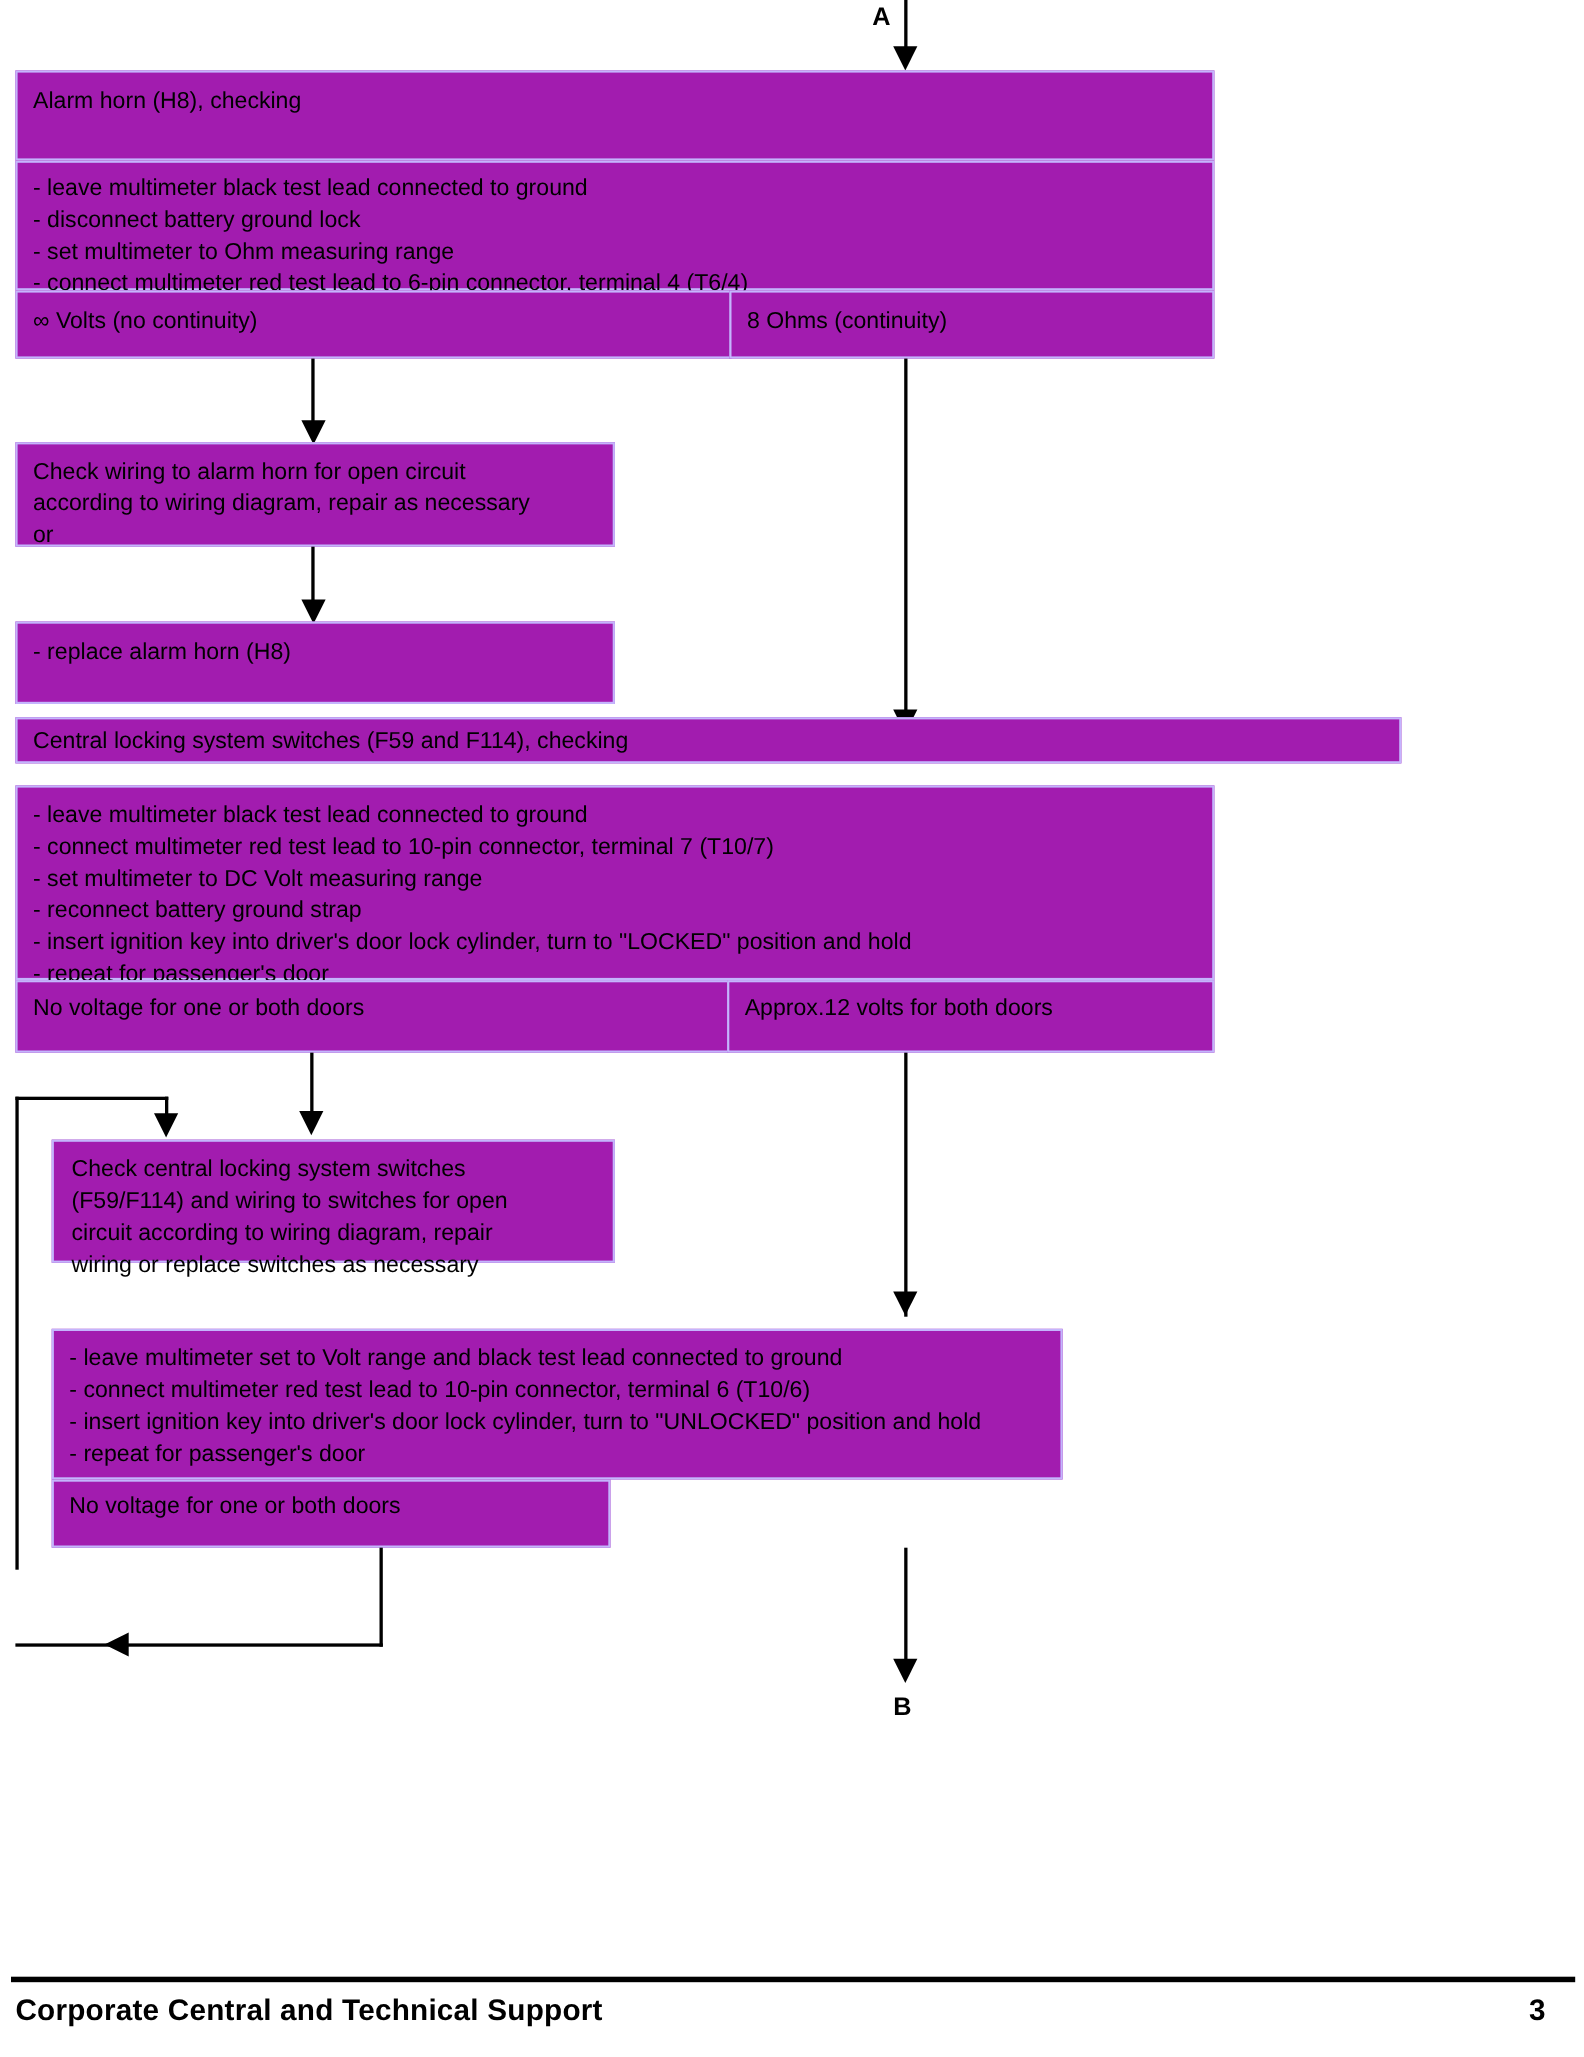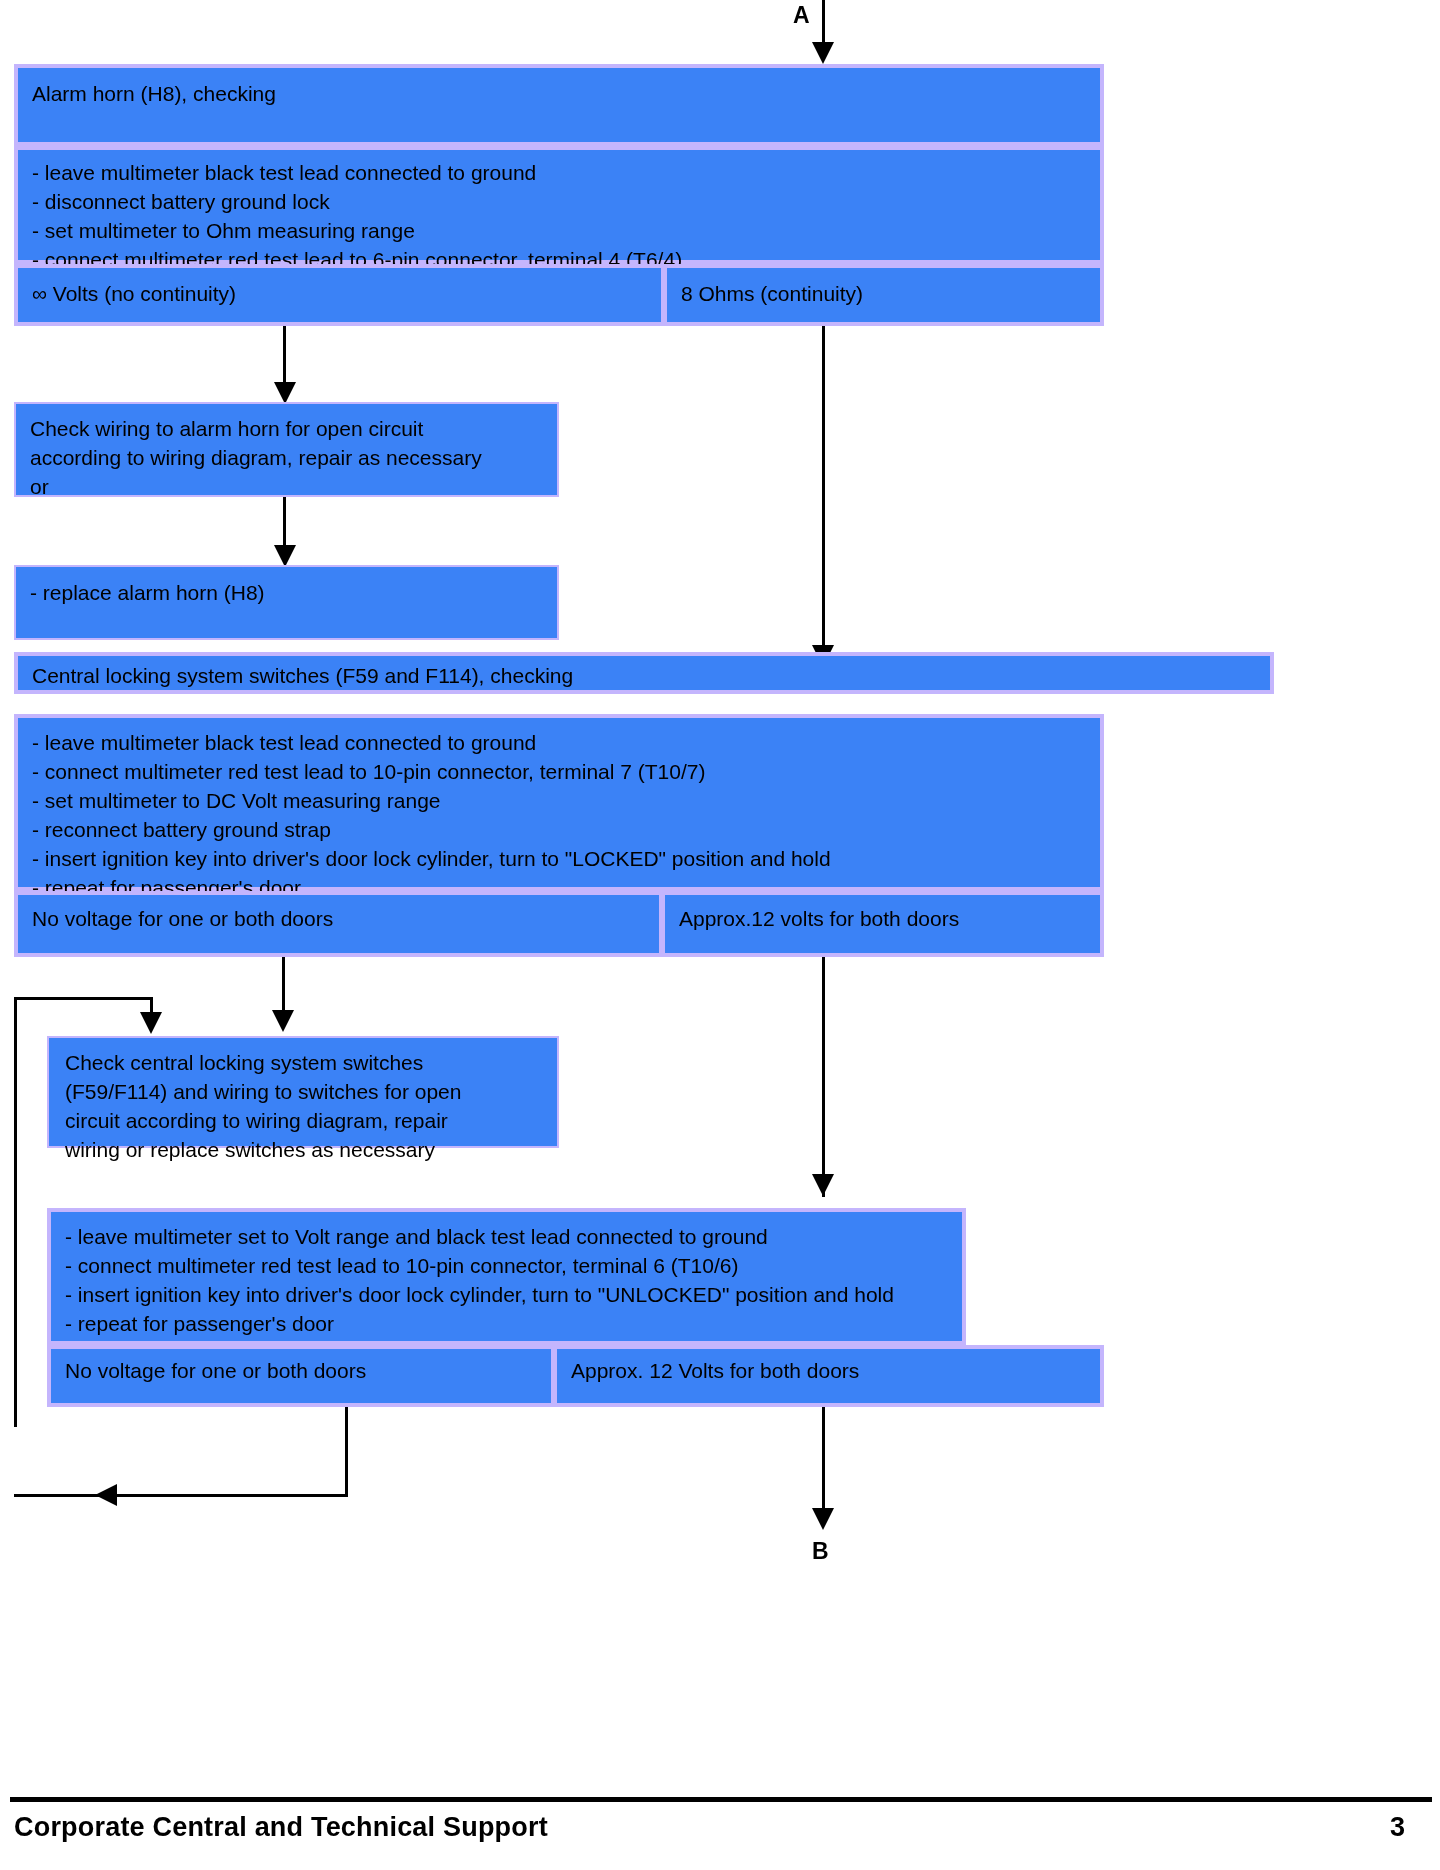--- a/index.html
+++ b/index.html
@@ -14,22 +14,22 @@
     background: #ffffff;
     font-family: "Liberation Sans", sans-serif;
     color: #000000;
     overflow: hidden;
   }
 
   
   .box {
     position: absolute;
     box-sizing: border-box;
-    border: 4px solid #c4b5fd;
-    background: #3b82f6;
+    border: 2px solid #c4b5fd;
+    background: #a21caf;
   }
   .box.thin { border-width: 2px; }
 
   .boxtext {
     font-size: 21px;
     line-height: 30px;
     white-space: pre-line;
   }
 
   .pad-title {
@@ -197,23 +197,20 @@
       <div class="li">- leave multimeter set to Volt range and black test lead connected to ground</div>
       <div class="li">- connect multimeter red test lead to 10-pin connector, terminal 6 (T10/6)</div>
       <div class="li">- insert ignition key into driver's door lock cylinder, turn to "UNLOCKED" position and hold</div>
       <div class="li">- repeat for passenger's door</div>
     </div>
   </div>
 
   <div class="box" style="left:47px; top:1345px; width:508px; height:62px;">
     <div class="pad-title" style="top:8px;">No voltage for one or both doors</div>
   </div>
-  <div class="box" style="left:553px; top:1345px; width:551px; height:62px;">
-    <div class="pad-title" style="top:8px;">Approx. 12 Volts for both doors</div>
-  </div>
 
   <div class="vline" style="left:345px; top:1407px; height:90px;"></div>
   <div class="hline" style="left:14px; top:1494px; width:334px;"></div>
   <div class="arrow-left" style="left:95px; top:1484px;"></div>
 
   <div class="vline" style="left:822px; top:1407px; height:113px;"></div>
   <div class="arrow-down" style="left:812px; top:1508px;"></div>
   <div class="conn-label" style="left:812px; top:1538px;">B</div>
 
   <div class="footer-rule" style="top:1797px;"></div>

